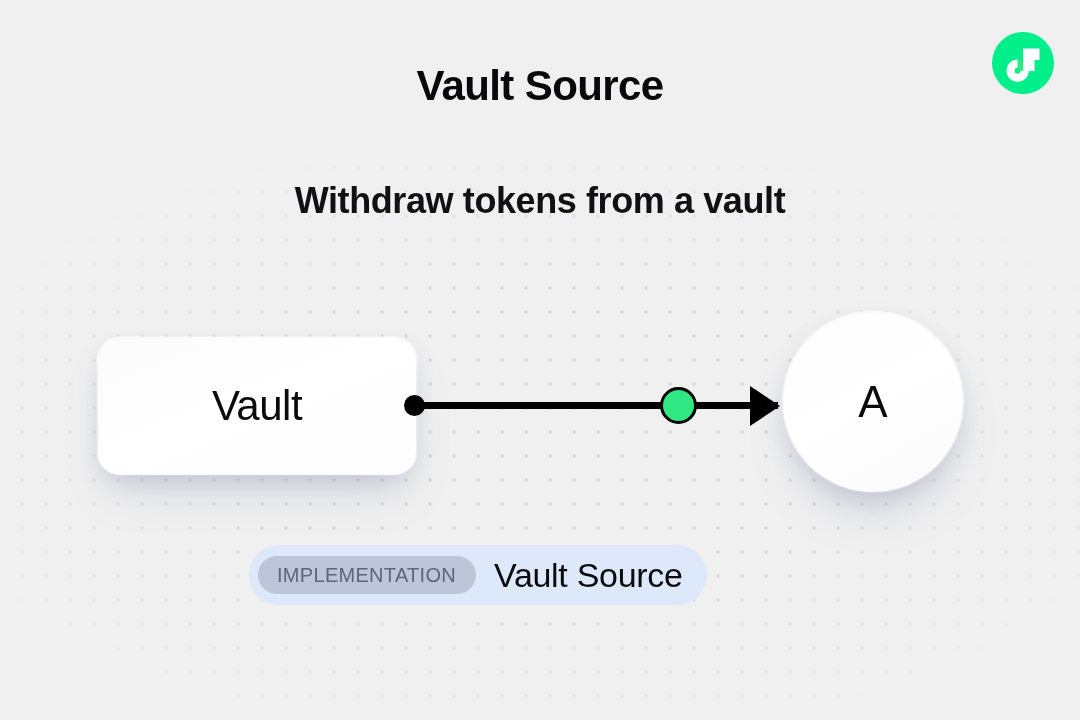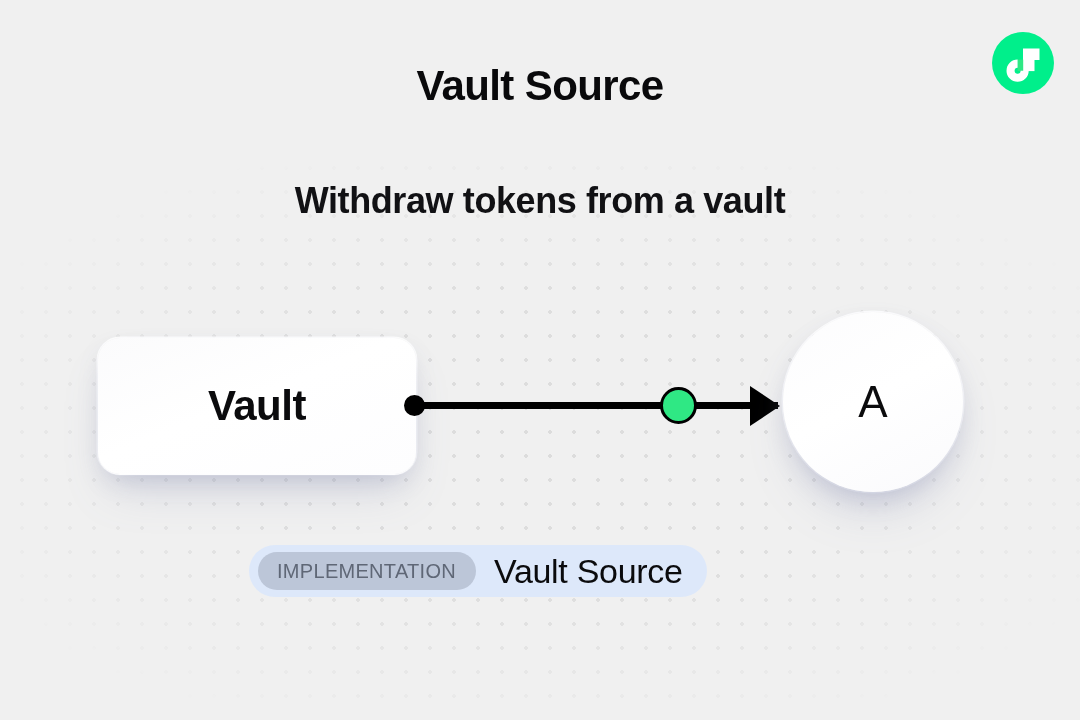--- a/index.html
+++ b/index.html
@@ -97,21 +97,21 @@
       0 10px 24px -6px rgba(128,135,170,0.30),
       0 26px 46px -14px rgba(120,128,170,0.26),
       0 0 0 1.5px rgba(255,255,255,0.9);
     display: flex;
     align-items: center;
     justify-content: center;
   }
 
   #vault-node-label {
     font-size: 42px;
-    font-weight: 700;
+    font-weight: 400;
     letter-spacing: -0.5px;
     color: #0b0b0d;
   }
 
   
   #account-node {
     position: absolute;
     left: 783px;
     top: 312px;
     width: 180px;
@@ -174,21 +174,21 @@
     border-top: 20px solid transparent;
     border-bottom: 20px solid transparent;
     border-left: 30px solid #000000;
   }
 
   
   #implementation-badge {
     position: absolute;
     left: 249px;
     top: 545px;
-    height: 52px;
+    height: 60px;
     padding: 0 24px 0 9px;
     border-radius: 30px;
     background: #dde8fa;
     display: flex;
     align-items: center;
     gap: 18px;
   }
 
   #implementation-tag {
     background: #bcc6d8;

